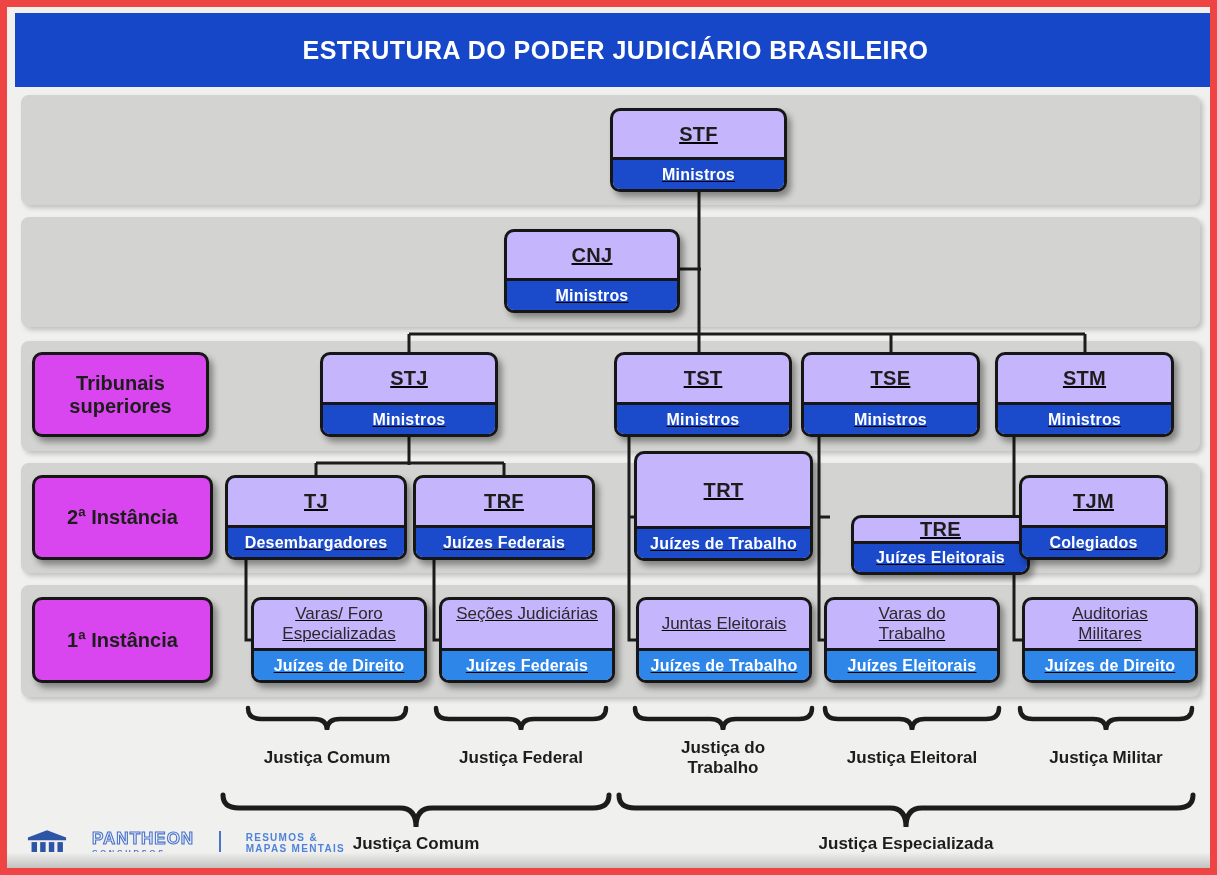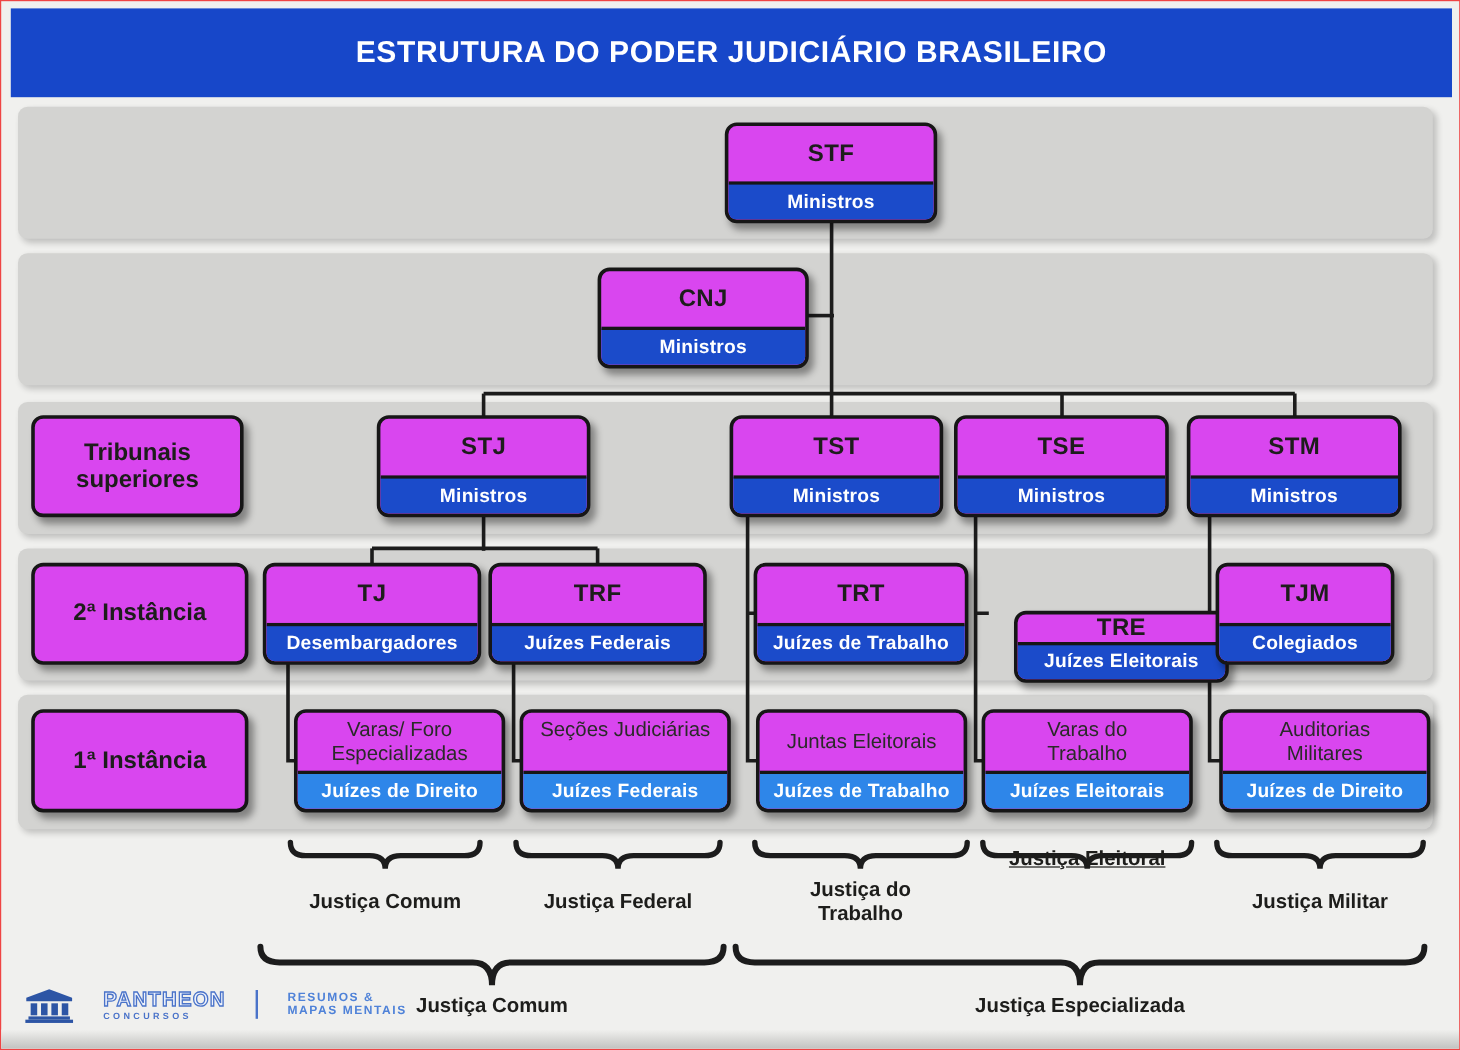--- a/index.html
+++ b/index.html
@@ -1,42 +1,42 @@
 <!DOCTYPE html>
 <html><head>
 <meta charset="utf-8">
 <style>
   html,body{margin:0;padding:0;background:#e9e9e7;}
   .page{
     position:relative;width:1217px;height:875px;margin:0 auto;
     background:#f0f0ee;overflow:hidden;
     font-family:"Liberation Sans","DejaVu Sans",sans-serif;
-    border:1px solid #ef4444;box-sizing:border-box;
+    border:7px solid #ef4444;box-sizing:border-box;
   }
   .header{
     position:absolute;left:8px;top:6px;width:1201px;height:74px;
     background:#1747c9;display:flex;align-items:center;justify-content:center;
   }
   .header h1{
     margin:0;color:#ffffff;font-size:25px;font-weight:bold;letter-spacing:.5px;
   }
   .band{
     position:absolute;left:14px;width:1179px;background:#d3d3d1;border-radius:8px;
     box-shadow:3px 3px 5px rgba(0,0,0,0.20);
   }
   .b1{top:88px;height:110px;}
   .b2{top:210px;height:110px;}
   .b3{top:334px;height:110px;}
   .b4{top:456px;height:110px;}
   .b5{top:578px;height:112px;}
   svg.overlay{position:absolute;left:0;top:0;}
   .node{
     position:absolute;display:flex;flex-direction:column;
-    background:#d946ef;border:3px solid #161616;border-radius:10px;
-    box-shadow:4px 5px 6px rgba(0,0,0,0.38);box-sizing:border-box;overflow:hidden;
+    background:#c4b5fd;border:3px solid #161616;border-radius:10px;
+    box-shadow:4px 5px 6px rgba(0,0,0,0.38);box-sizing:border-box;overflow:hidden;text-decoration:underline;
   }
   .node-top{
     flex:1;display:flex;align-items:center;justify-content:center;
     text-align:center;color:#1d1d1b;
   }
   .acro{font-size:20px;font-weight:bold;letter-spacing:.3px;}
   .plain{font-size:17px;font-weight:400;line-height:1.18;color:#2a2a28;padding:0 8px;}
   .plain.narrow{padding:0 30px;}
   .node-strip{
     height:29px;border-top:3px solid #161616;
@@ -147,21 +147,21 @@
 
   <div class="labelbox" style="left:25px;top:468px;width:181px;height:85px;">2ª Instância</div>
   <div class="node" style="left:218px;top:468px;width:182px;height:85px;">
     <div class="node-top acro">TJ</div>
     <div class="node-strip strip-dark">Desembargadores</div>
   </div>
   <div class="node" style="left:406px;top:468px;width:182px;height:85px;">
     <div class="node-top acro">TRF</div>
     <div class="node-strip strip-dark">Juízes Federais</div>
   </div>
-  <div class="node" style="left:627px;top:468px;width:179px;height:85px;">
+  <div class="node" style="left:627px;top:444px;width:179px;height:110px;">
     <div class="node-top acro">TRT</div>
     <div class="node-strip strip-dark">Juízes de Trabalho</div>
   </div>
   <div class="node" style="left:844px;top:468px;width:179px;height:60px;margin-top:40px;">
     <div class="node-top acro">TRE</div>
     <div class="node-strip strip-dark">Juízes Eleitorais</div>
   </div>
   <div class="node" style="left:1012px;top:468px;width:149px;height:85px;">
     <div class="node-top acro">TJM</div>
     <div class="node-strip strip-dark">Colegiados</div>
@@ -185,21 +185,21 @@
     <div class="node-strip strip-light">Juízes Eleitorais</div>
   </div>
   <div class="node" style="left:1015px;top:590px;width:176px;height:86px;">
     <div class="node-top plain narrow">Auditorias Militares</div>
     <div class="node-strip strip-light">Juízes de Direito</div>
   </div>
 
   <div class="bracelabel" style="left:230px;top:741px;width:180px;">Justiça Comum</div>
   <div class="bracelabel" style="left:424px;top:741px;width:180px;">Justiça Federal</div>
   <div class="bracelabel" style="left:656px;top:731px;width:120px;">Justiça do Trabalho</div>
-  <div class="bracelabel" style="left:815px;top:705px;width:180px;text-decoration:underline;">Justiça Eleitoral</div>
+  <div class="bracelabel" style="left:815px;top:741px;width:180px;">Justiça Eleitoral</div>
   <div class="bracelabel" style="left:1009px;top:741px;width:180px;">Justiça Militar</div>
 
   <div class="bracelabel" style="left:319px;top:827px;width:180px;">Justiça Comum</div>
   <div class="bracelabel" style="left:759px;top:827px;width:280px;">Justiça Especializada</div>
 
   <div class="logo">
     <svg width="40" height="32" viewBox="0 0 44 34">
       <polygon points="1,11 22,3 43,11 43,14 1,14" fill="#2d55a5"></polygon>
       <rect x="5" y="16" width="6" height="11" fill="#2d55a5"></rect>
       <rect x="14.5" y="16" width="6" height="11" fill="#2d55a5"></rect>

